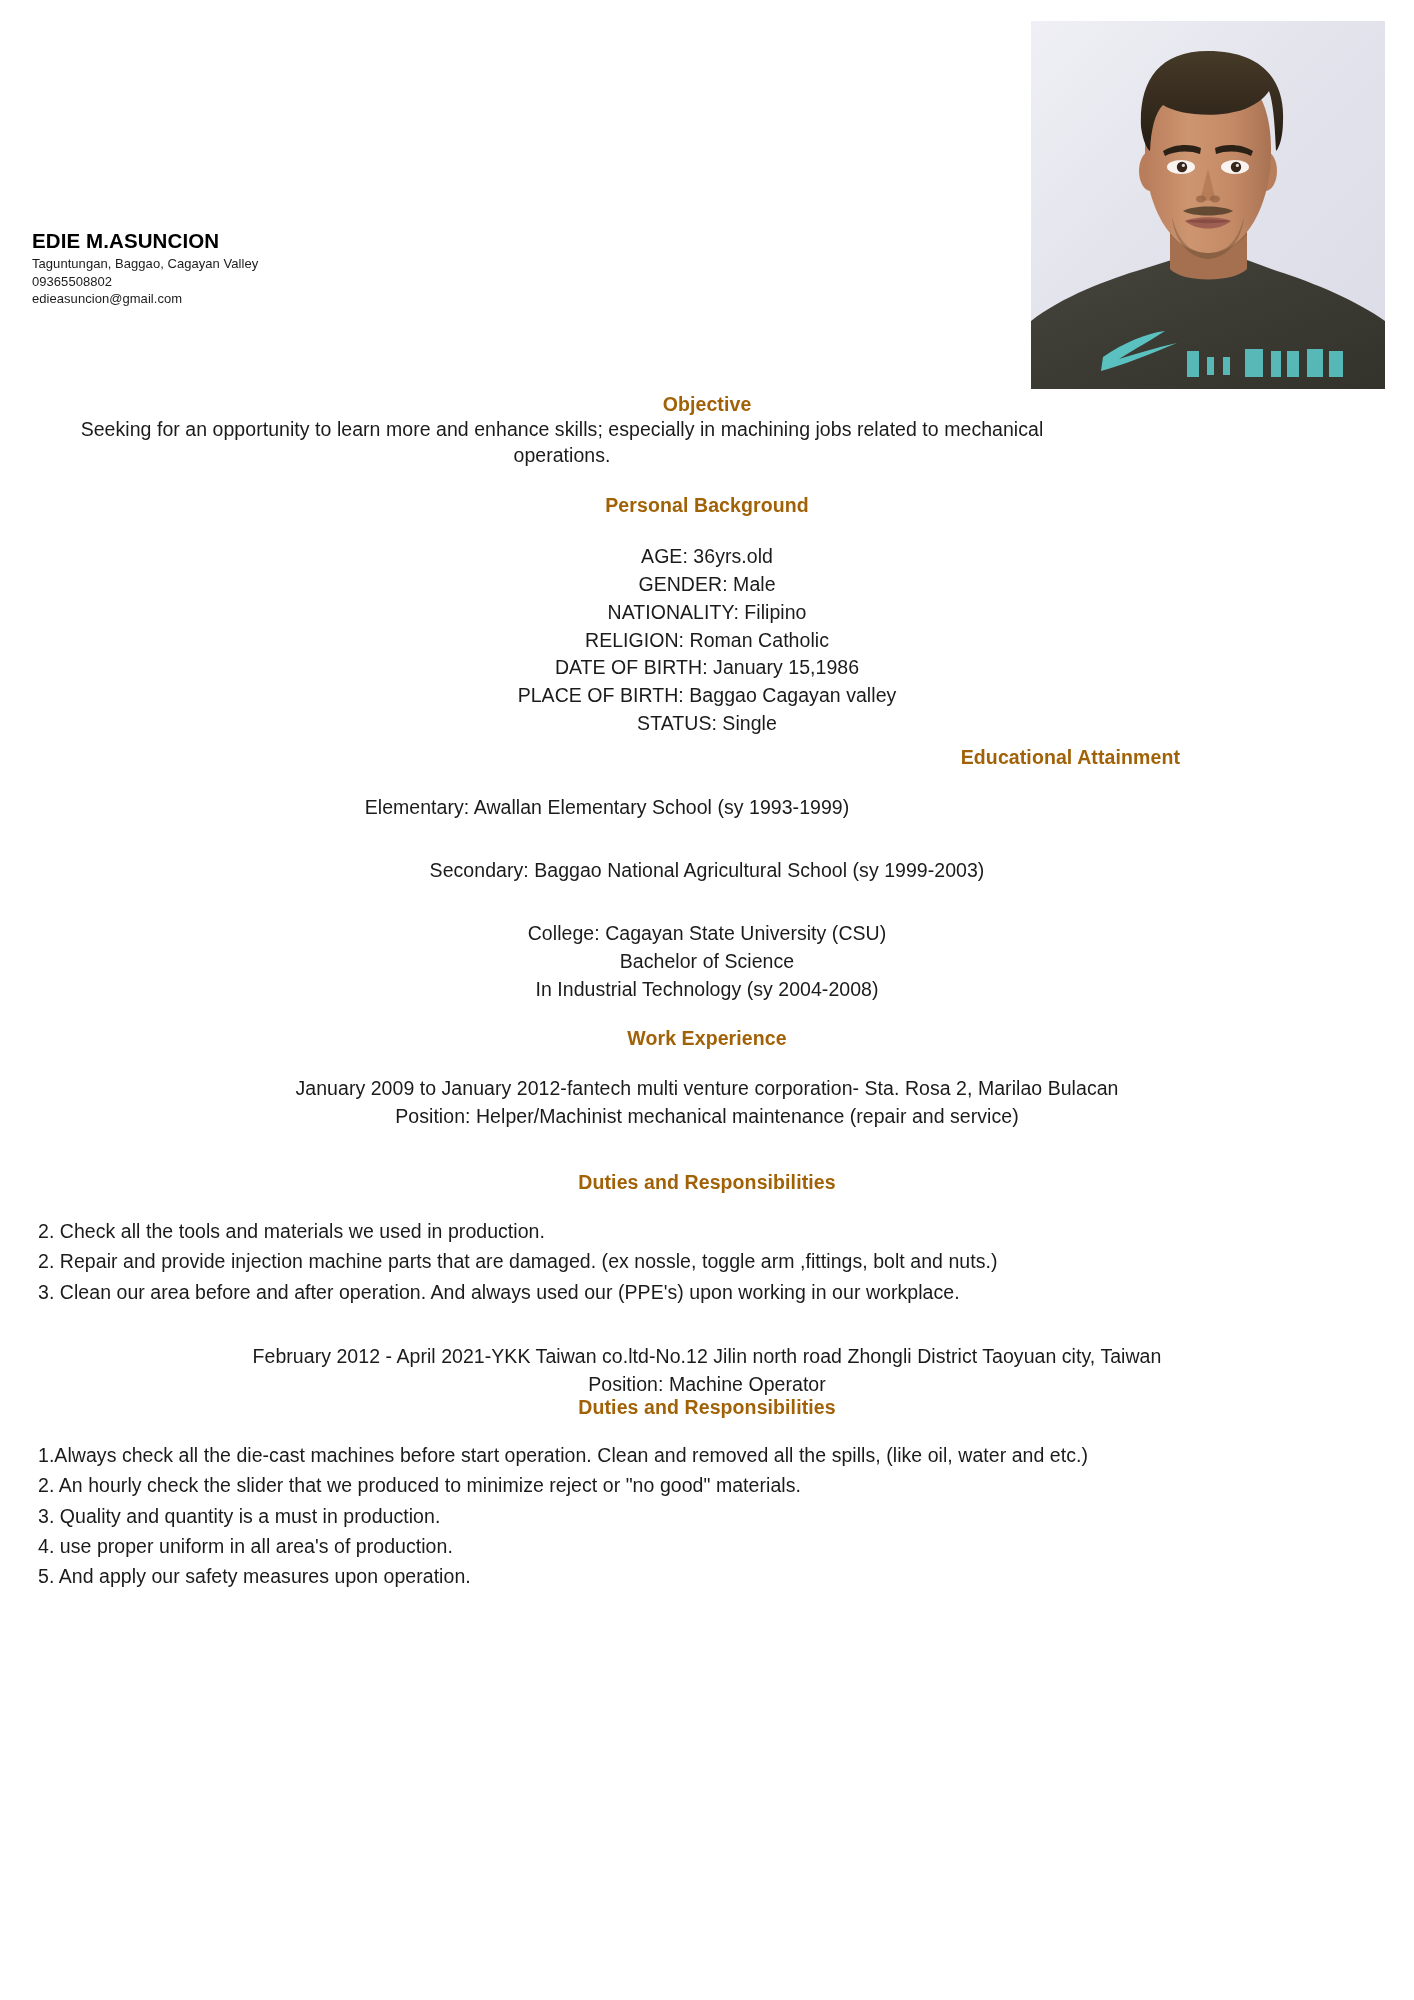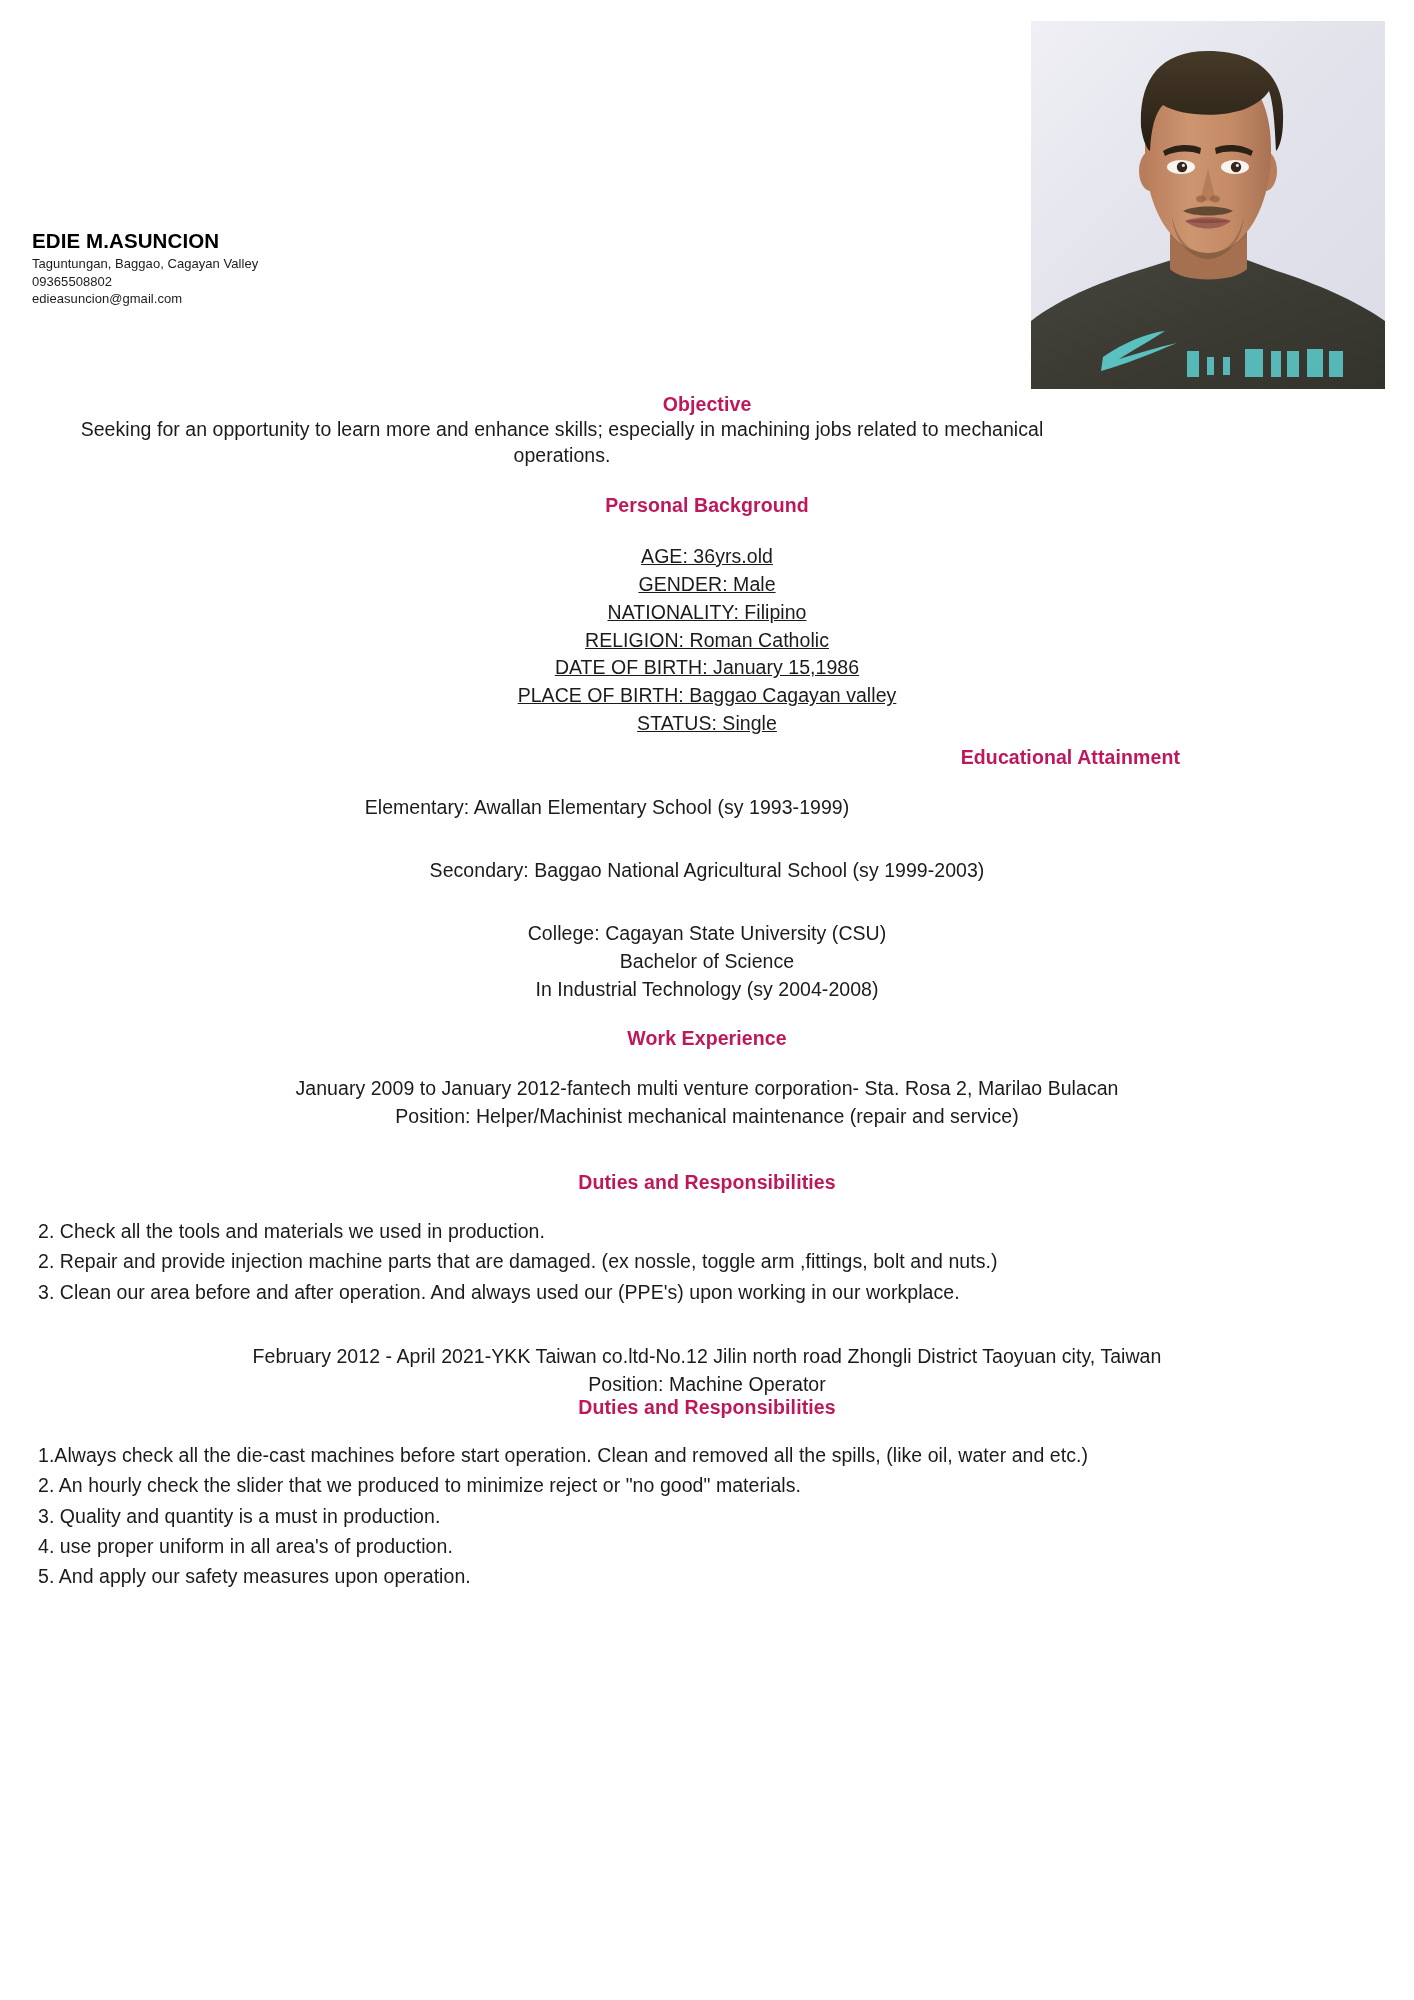--- a/index.html
+++ b/index.html
@@ -59,21 +59,21 @@
     line-height: 1.33;
     margin: 0;
     color: #1b1b1b;
     letter-spacing: 0.05px;
   }
 
   .sec-head {
     text-align: center;
     font-size: 19.5px;
     font-weight: bold;
-    color: #be185d;
+    color: #a16207;
     letter-spacing: 0.1px;
     line-height: 1.3;
   }
 
   .ctr-line {
     text-align: center;
     font-size: 19.5px;
     color: #1b1b1b;
     line-height: 1.3;
     letter-spacing: 0.05px;
@@ -97,21 +97,21 @@
   }
 
   
   .abs { position: absolute; }
 
   #objective-head   { left: 0;    top: 392px;  width: 1414px; }
   #objective-body   { left: 57px; top: 417px;  width: 1010px; }
 
   #personal-head    { left: 0;    top: 493px;  width: 1414px; }
   #personal-list    { left: 0;    top: 544px;  width: 1414px; }
-  #personal-list .ctr-line { margin-bottom: 2.5px; text-decoration: underline; }
+  #personal-list .ctr-line { margin-bottom: 2.5px; }
 
   #education-head   { left: 0;    top: 745px;  width: 1180px; text-align: right; }
   #education-elem   { left: 0;    top: 795px;  width: 1214px; }
   #education-sec    { left: 0;    top: 858px;  width: 1414px; }
   #education-col    { left: 0;    top: 921px;  width: 1414px; }
   #education-col .ctr-line { margin-bottom: 2.5px; }
 
   #work-head        { left: 0;    top: 1026px; width: 1414px; }
   #work1-block      { left: 0;    top: 1076px; width: 1414px; }
   #work1-block .ctr-line { margin-bottom: 2.5px; }

